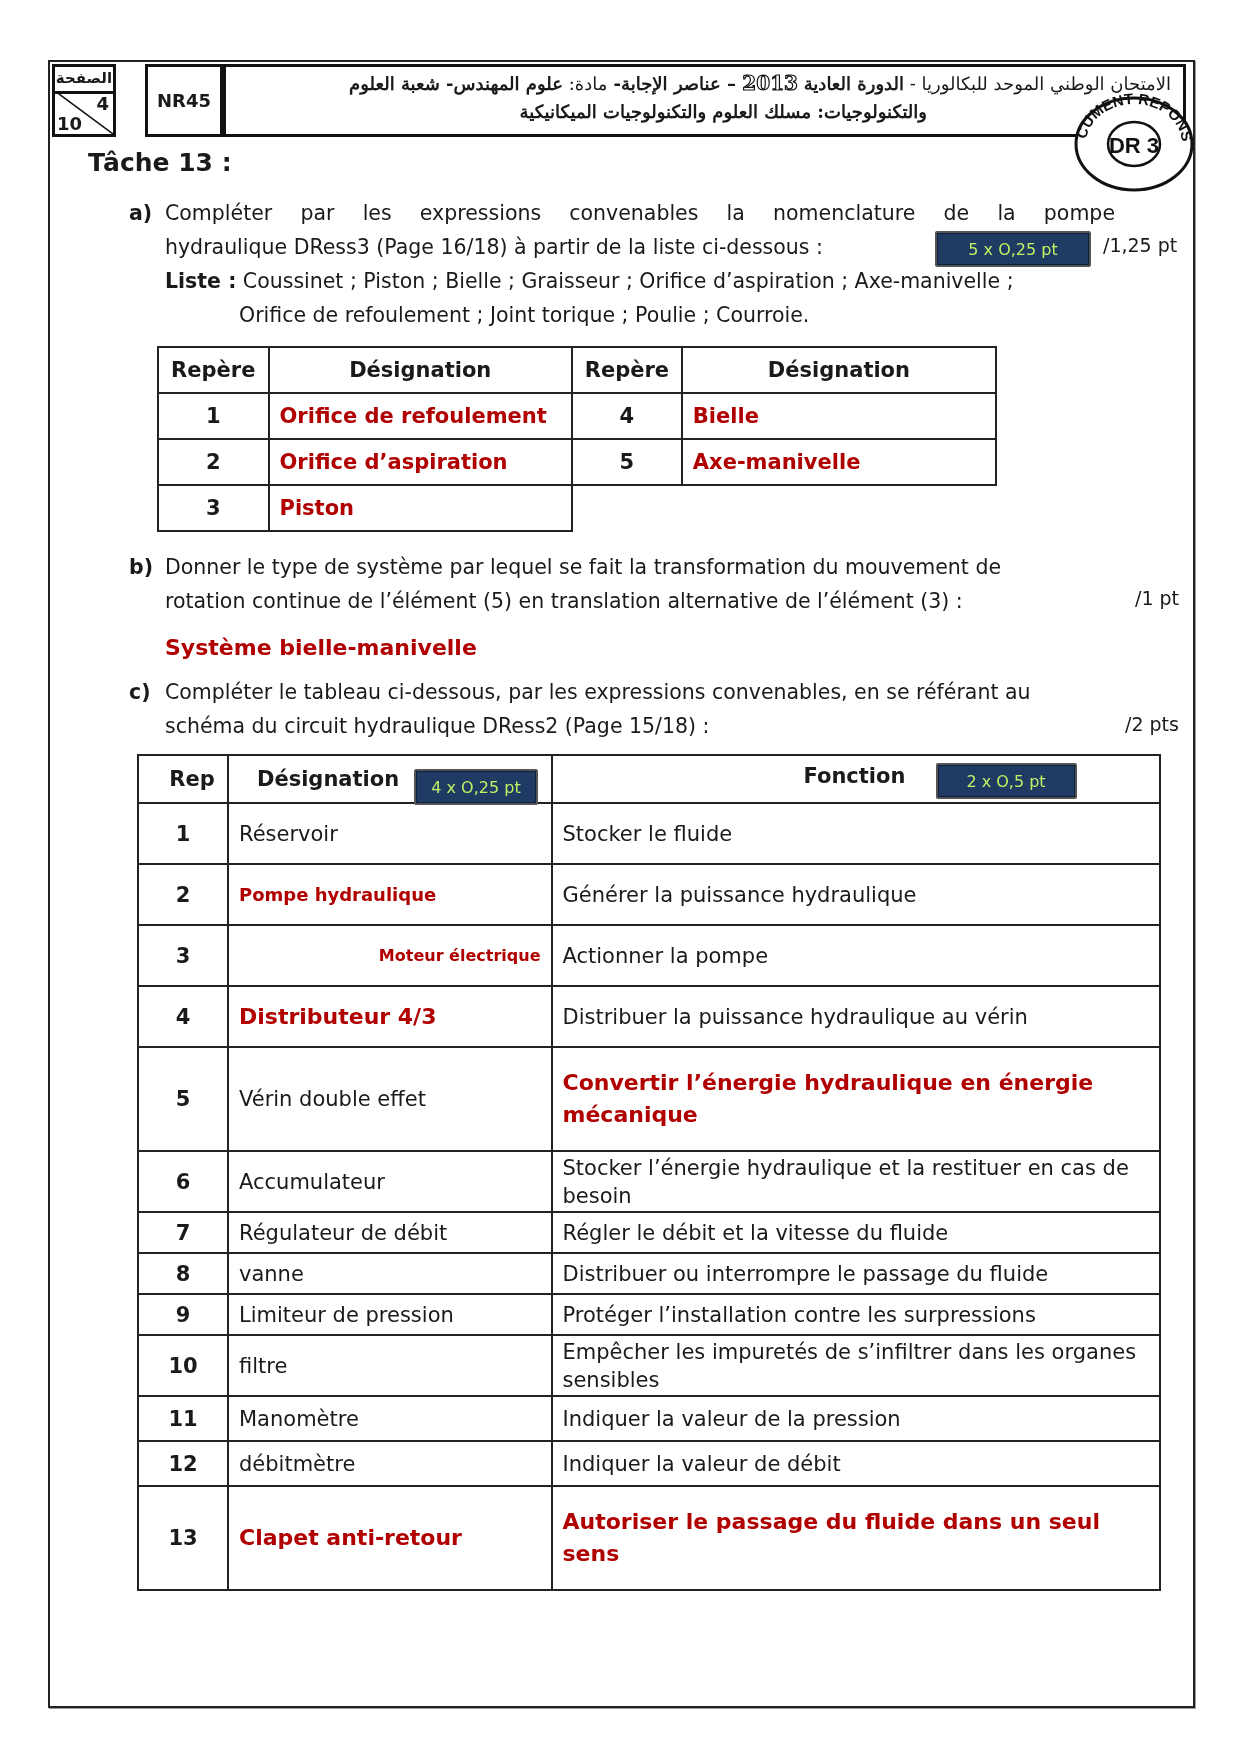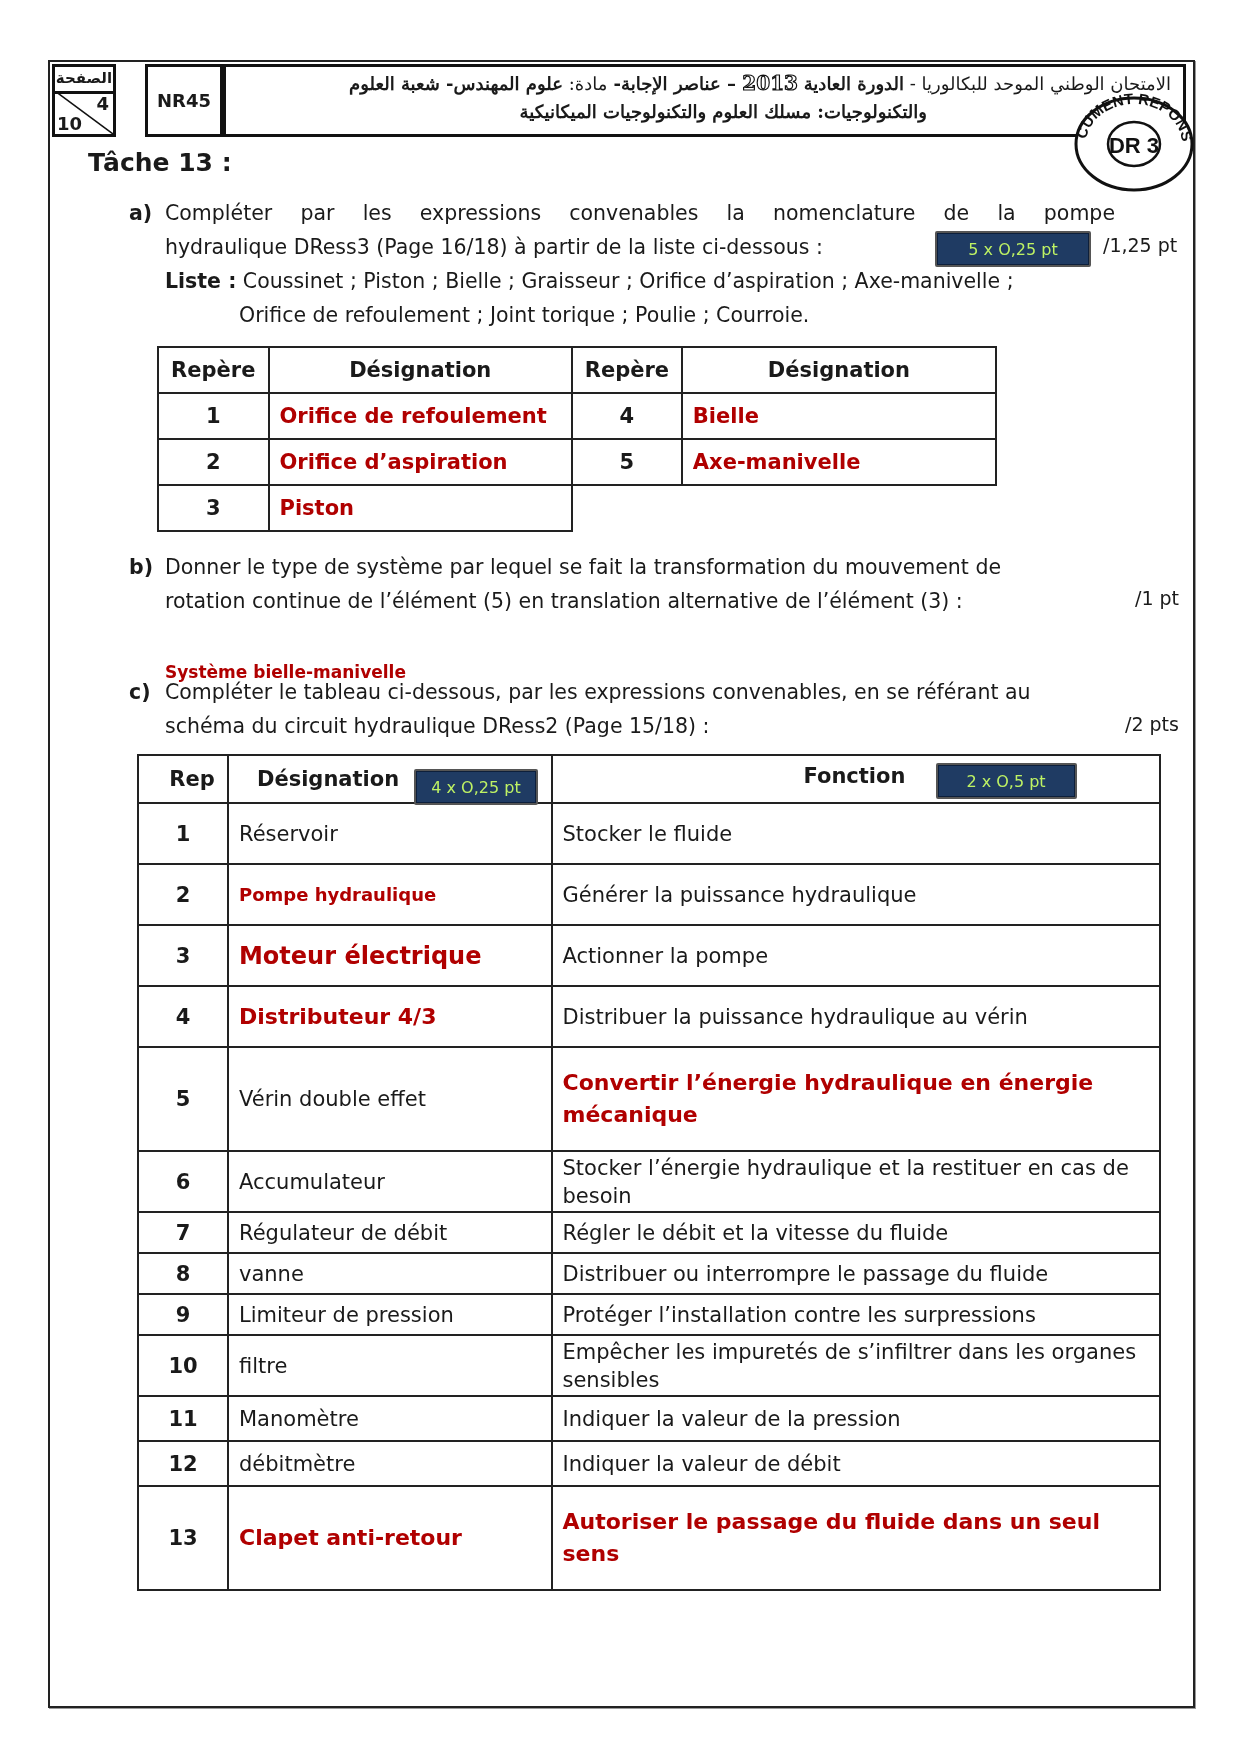--- a/index.html
+++ b/index.html
@@ -136,21 +136,21 @@
   </tr>
 </tbody>
   </table>
 
 <div class="q" style="left:165px; top:550px; width:950px;">
   <span class="ql">b)</span>
   <div>Donner le type de système par lequel se fait la transformation du mouvement de</div>
   <div>rotation continue de l’élément (5) en translation alternative de l’élément (3) :</div>
 </div>
 <div class="pts" style="left:1135px; top:587px;">/1 pt</div>
-<div class="q answer" style="left:165px; top:631px; font-size:17px;margin-top:24px;">Système bielle-manivelle</div>
+<div class="q answer" style="left:165px; top:631px; font-size:22px;">Système bielle-manivelle</div>
 
 <div class="q" style="left:165px; top:675px; width:970px;">
   <span class="ql">c)</span>
   <div>Compléter le tableau ci-dessous, par les expressions convenables, en se référant au</div>
   <div>schéma du circuit hydraulique DRess2 (Page 15/18) :</div>
 </div>
 <div class="pts" style="left:1125px; top:713px;">/2 pts</div>
 
 <table class="t2" style="left:137px; top:754px; width:1024px;">
   <colgroup>
@@ -177,21 +177,21 @@
         <td>Réservoir</td>
         <td>Stocker le fluide</td>
       </tr>
       <tr style="height: 61px;">
         <td class="rep">2</td>
         <td class="answer" style="font-size: 18px;">Pompe hydraulique</td>
         <td>Générer la puissance hydraulique</td>
       </tr>
       <tr style="height: 61px;">
         <td class="rep">3</td>
-        <td class="answer" style="font-size: 24px;">Moteur électrique</td>
+        <td class="answer" style="font-size: 16px; text-align: right;">Moteur électrique</td>
         <td>Actionner la pompe</td>
       </tr>
       <tr style="height: 61px;">
         <td class="rep">4</td>
         <td class="answer" style="font-size: 22px;">Distributeur 4/3</td>
         <td>Distribuer la puissance hydraulique au vérin</td>
       </tr>
       <tr style="height: 104px;">
         <td class="rep">5</td>
         <td>Vérin double effet</td>

